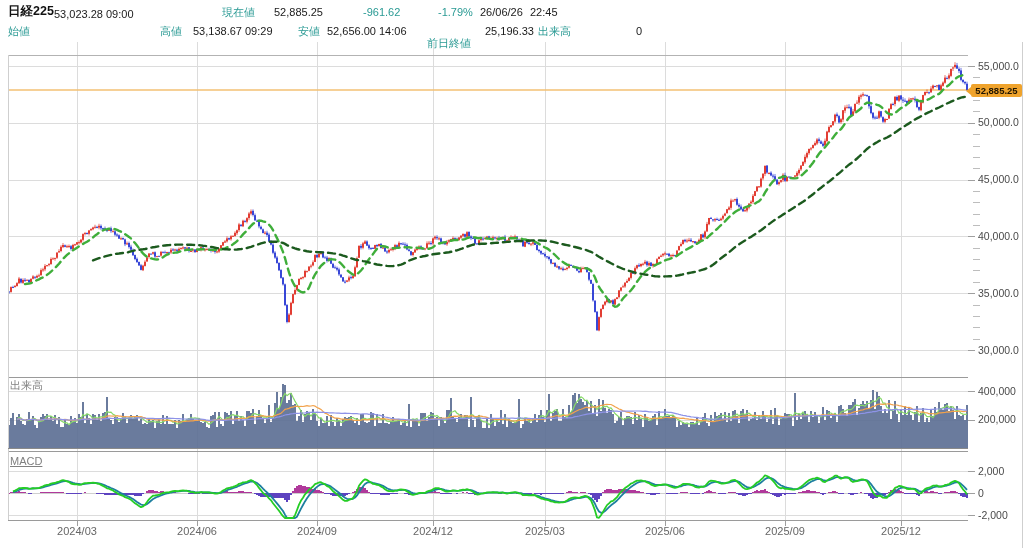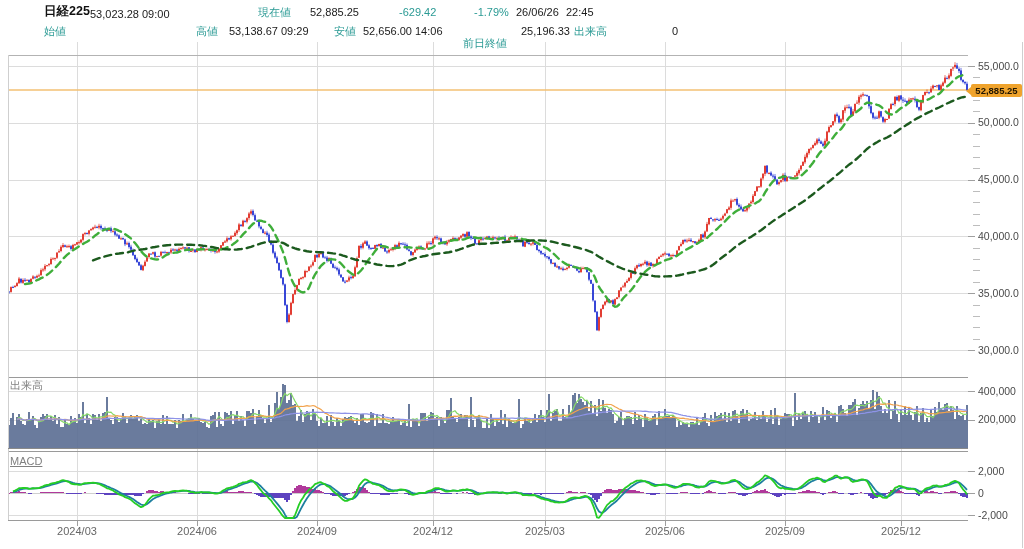--- a/index.html
+++ b/index.html
@@ -1,18 +1,18 @@
 <!DOCTYPE html>
 <html><head>
 <meta charset="utf-8">
 <style>
   html,body{margin:0;padding:0;}
   body{width:1024px;height:549px;overflow:hidden;background:#fff;
        font-family:"Liberation Sans",sans-serif;position:relative;}
-  .hdr-item{position:absolute;font-size:11px;white-space:nowrap;line-height:13px;margin-left:36px;}
+  .hdr-item{position:absolute;font-size:11px;white-space:nowrap;line-height:13px;}
   .sym{font-weight:bold;font-size:12.5px;color:#111;}
   .lbl{color:#2a9a94;font-family:Liberation Serif, serif;}
   .val{color:#1a1a1a;}
   .neg{color:#2a9a94;}
   #chart-svg{position:absolute;left:0;top:0;}
   .panel-title{position:absolute;font-size:11px;color:#808080;line-height:12px;}
   #vol-title{left:10px;top:379px;}
   #macd-title{left:10px;top:455px;text-decoration:underline;}
   #price-badge{position:absolute;left:971px;top:84px;width:51px;height:13px;
      background:#efa32c;border-radius:2px;color:#201500;font-size:9.5px;
@@ -21,21 +21,21 @@
      border-top:4px solid transparent;border-bottom:4px solid transparent;
      border-right:5px solid #efa32c;}
 </style>
 </head>
 <body>
 
 <div class="hdr">
   <span class="hdr-item sym" style="left:8px;top:5px">日経225</span>
   <span class="hdr-item lbl" style="left:222px;top:6px">現在値</span>
   <span class="hdr-item val" style="left:274px;top:6px">52,885.25</span>
-  <span class="hdr-item neg" style="left:363px;top:6px">-629.42</span>
+  <span class="hdr-item neg" style="left:363px;top:6px">-961.62</span>
   <span class="hdr-item neg" style="left:438px;top:6px">-1.79%</span>
   <span class="hdr-item val" style="left:480px;top:6px">26/06/26</span>
   <span class="hdr-item val" style="left:530px;top:6px">22:45</span>
 
   <span class="hdr-item lbl" style="left:8px;top:25px">始値</span>
   <span class="hdr-item val" style="left:54px;top:8px">53,023.28 09:00</span>
   <span class="hdr-item lbl" style="left:160px;top:25px">高値</span>
   <span class="hdr-item val" style="left:193px;top:25px">53,138.67 09:29</span>
   <span class="hdr-item lbl" style="left:298px;top:25px">安値</span>
   <span class="hdr-item val" style="left:327px;top:25px">52,656.00 14:06</span>

